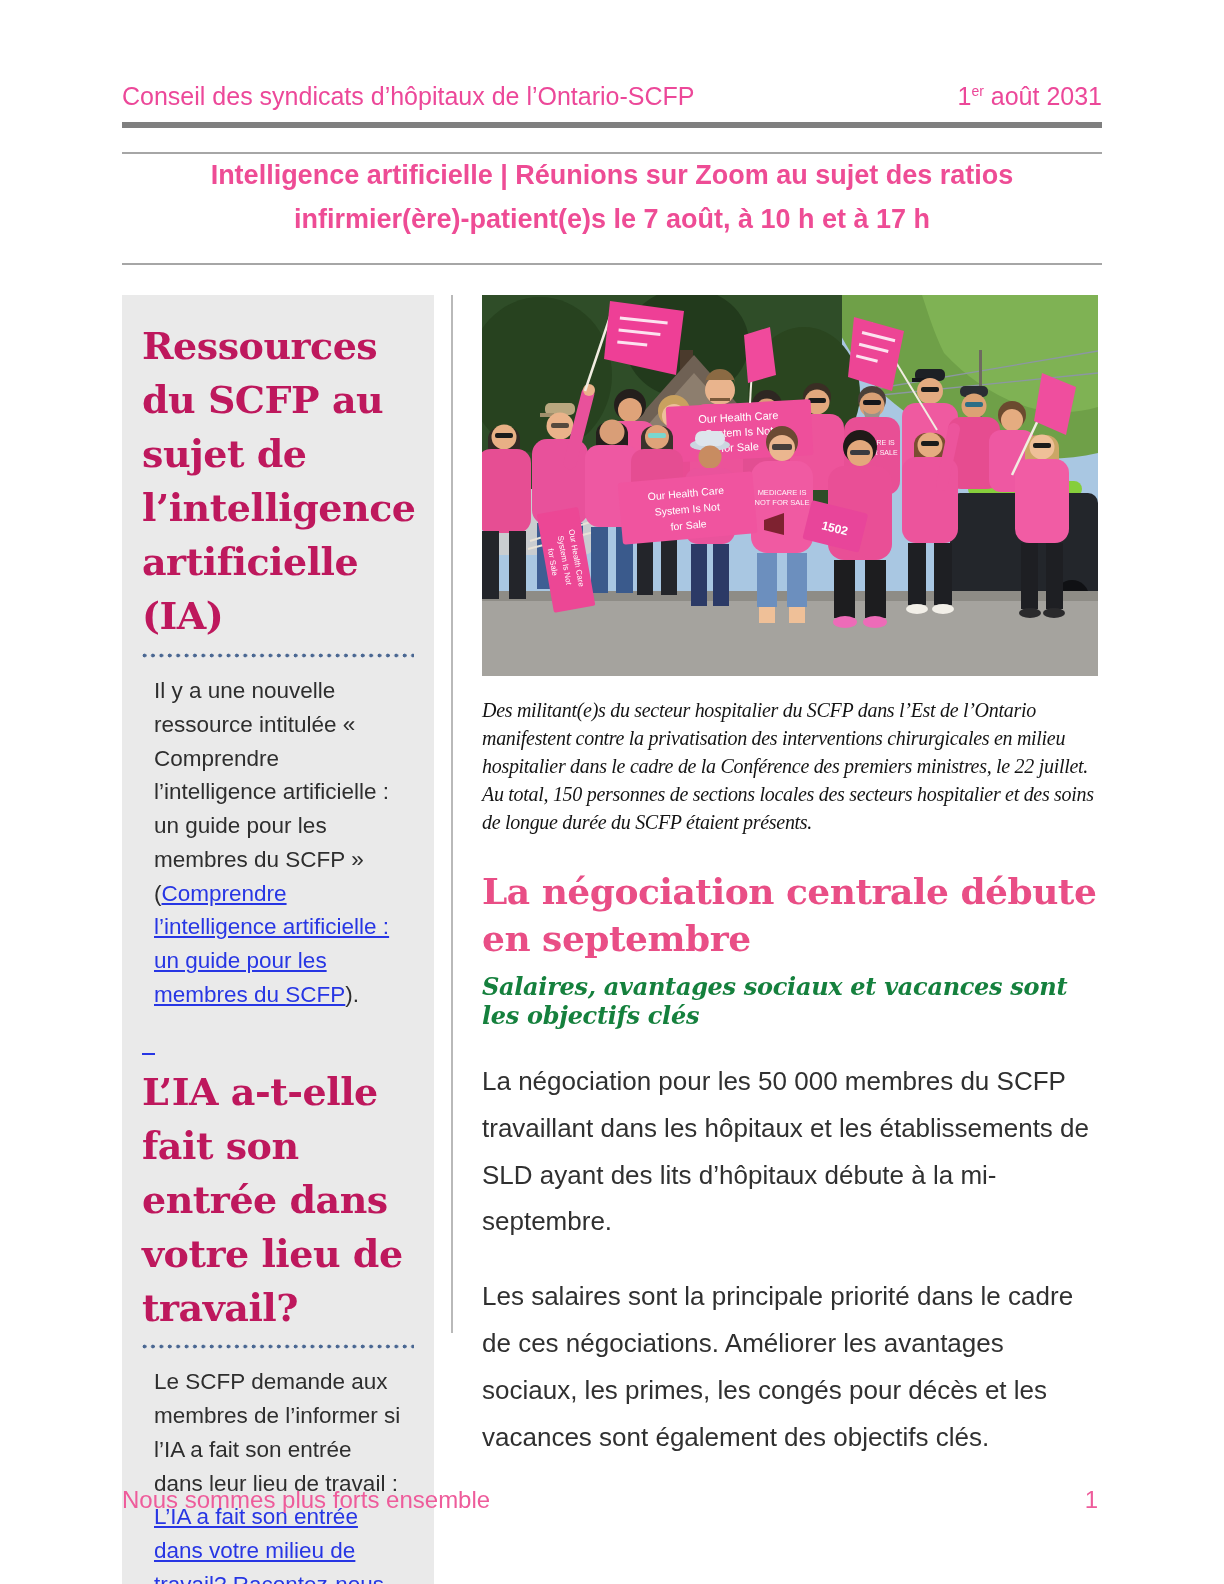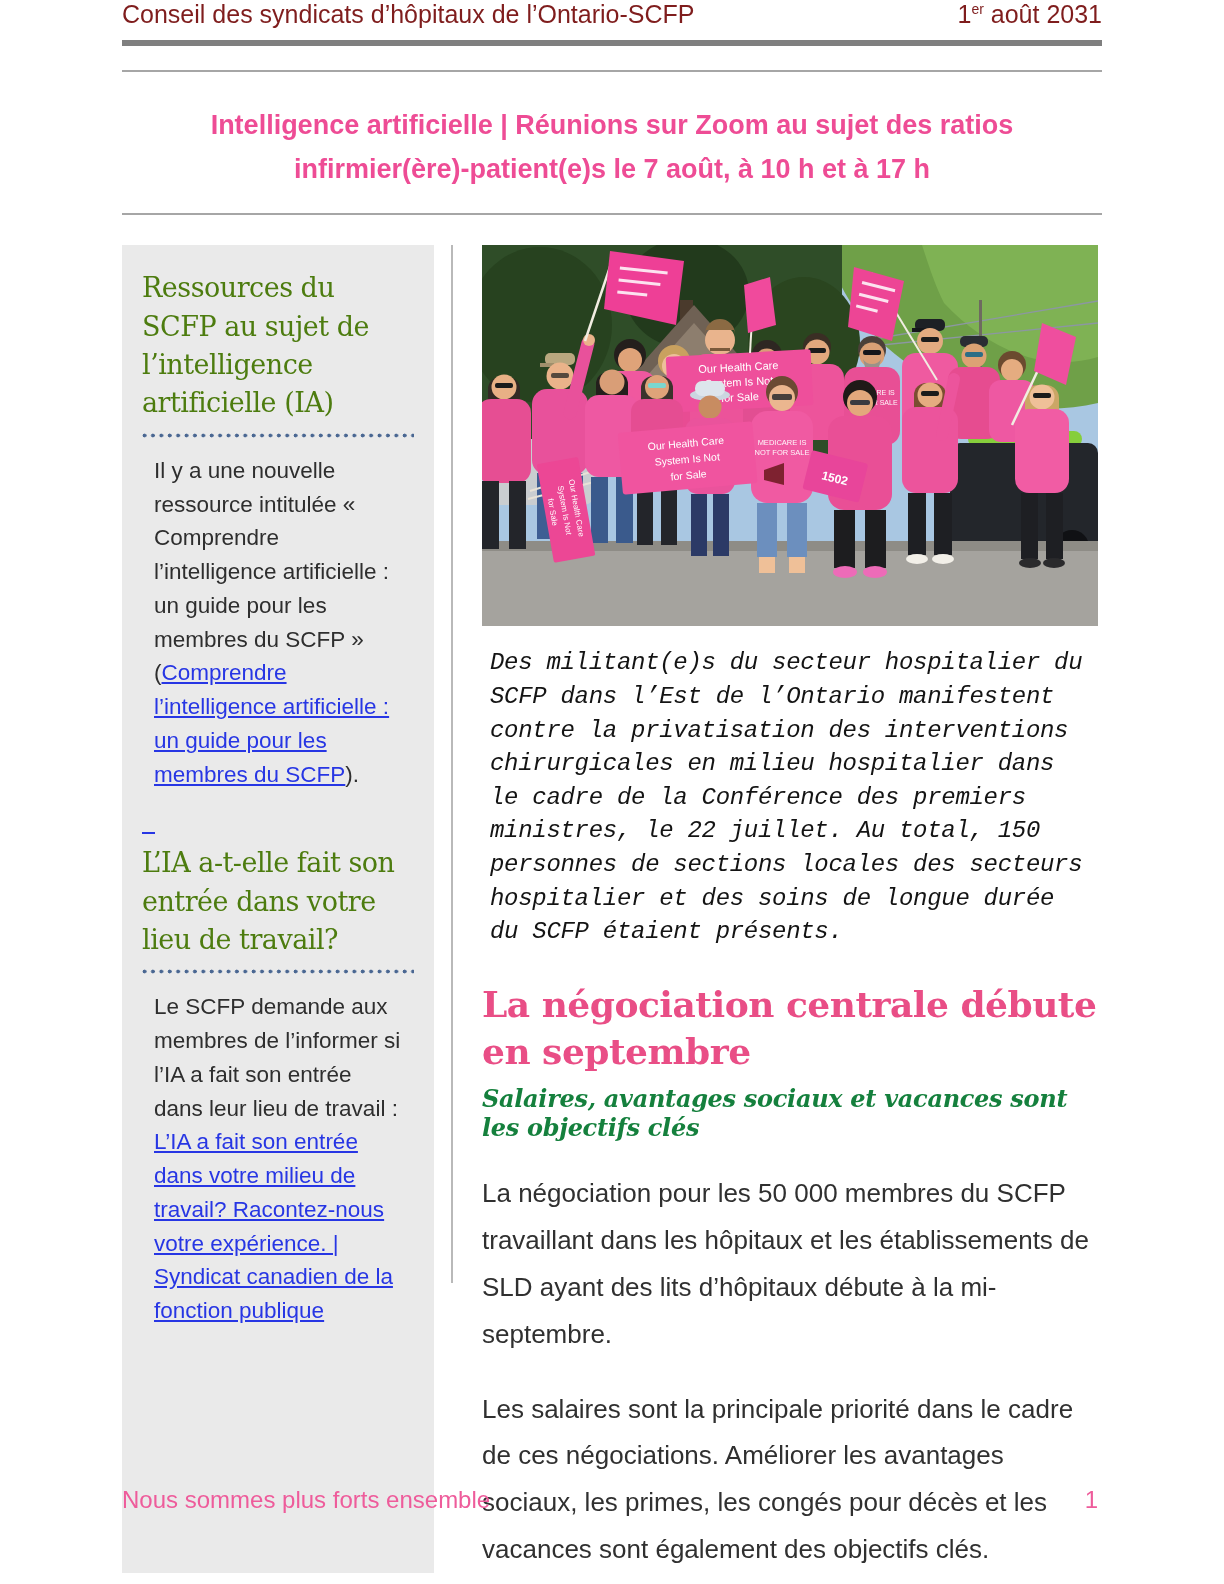--- a/index.html
+++ b/index.html
@@ -8,70 +8,70 @@
     width:1224px;height:1584px;
     background:#ffffff;
     font-family:"Liberation Sans",sans-serif;
     overflow:hidden;
   }
   .content{padding:0 122px;}
 
   
   .topbar{
     display:flex;justify-content:space-between;align-items:center;
-    color:#7f1d1d;font-size:25px;
+    padding-top:82px;color:#ec4899;font-size:25px;
   }
   .topbar sup{font-size:14px;line-height:0;}
   .rule-thick{height:6px;background:#7F7F7F;margin-top:11px;}
   .rule-thin{height:2px;background:#A6A6A6;}
   .rule-thin.first{margin-top:24px;}
 
   
   .masthead{margin:24px 0 0;}
   .masthead svg{display:block;}
 
   
   .subtitle{
     color:#EE4C95;font-weight:bold;font-size:27px;line-height:1.62;
-    text-align:center;padding:32px 4px 22px;
+    text-align:center;padding:0 4px 22px;
   }
 
   
   .columns{display:flex;margin-top:30px;}
   .sidebar{
     width:312px;min-height:1038px;box-sizing:border-box;
     background:#EAEAEA;padding:24px 20px 20px;
   }
   .col-divider{width:2px;height:1038px;background:#B9B9B9;margin:0 29px 0 17px;}
   .main{flex:1;min-width:0;}
 
   .sidebar h2{
     font-family:"DejaVu Serif","Liberation Serif",serif;
-    font-weight:normal;color:#4d7c0f;font-size:27px;line-height:1.42;
+    font-weight:bold;color:#be185d;font-size:38px;line-height:1.42;
     margin:0 0 10px;letter-spacing:-0.5px;
   }
   .dotted{
     height:5px;margin:2px 0 16px;
     background-image:radial-gradient(circle at 2.5px 2.5px,#4A6792 1.7px,transparent 2.2px);
     background-size:8.4px 5px;background-repeat:repeat-x;
   }
   .sidebar p{font-size:22.5px;line-height:1.5;color:#2E2E2E;margin:0 12px 14px;}
   a{color:#2736E4;text-decoration:underline;cursor:pointer;}
   .stub-link{
     display:inline-block;width:13px;height:5px;
     border-bottom:2.5px solid #2736E4;margin:22px 0 0;
   }
   .sidebar h2.second{margin-top:6px;}
 
   
   .photo-frame{width:616px;height:381px;display:block;}
 
   .caption{
-    font-family:Liberation Mono, monospace;font-style:italic;
-    font-size:24px;line-height:1.4;color:#141414;margin:20px 8px 0;letter-spacing:-0.3px;
+    font-family:Liberation Serif, serif;font-style:italic;
+    font-size:20px;line-height:1.4;color:#141414;margin:20px 0 0;letter-spacing:-0.3px;
   }
 
   .article-h1{
     font-family:"DejaVu Serif","Liberation Serif",serif;font-weight:bold;
     color:#E94E86;font-size:36px;line-height:1.3;margin:32px 0 10px;letter-spacing:-0.5px;
   }
   .article-sub{
     font-family:"DejaVu Serif","Liberation Serif",serif;font-style:italic;font-weight:bold;
     color:#15803d;font-size:24px;margin:0;letter-spacing:-0.3px;
   }

